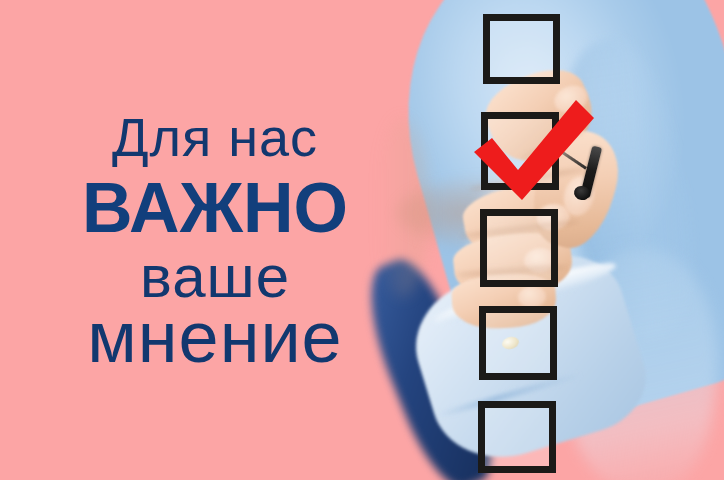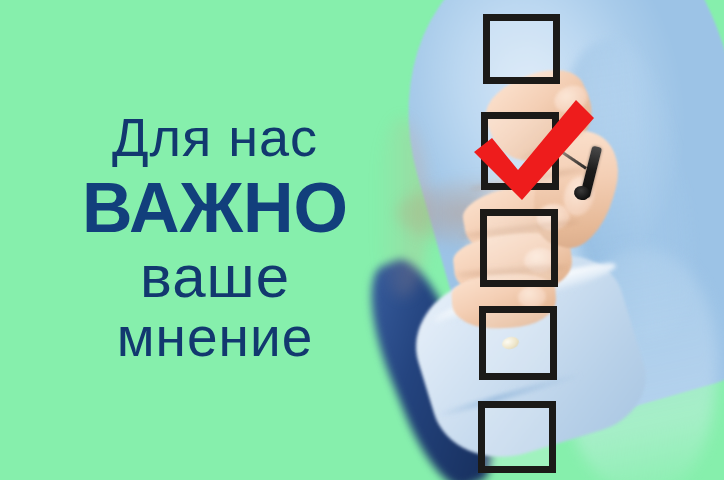--- a/index.html
+++ b/index.html
@@ -50,21 +50,21 @@
   }
   .line-3 {
     top: 245px;
     font-size: 60px;
     font-weight: 400;
     line-height: 64px;
     letter-spacing: 1px;
   }
   .line-4 {
     top: 305px;
-    font-size: 55px;
+    font-size: 72px;
     font-weight: 400;
     line-height: 64px;
     letter-spacing: 1px;
   }
 
   
   .photo {
     position: absolute;
     left: 330px;
     top: 0;
@@ -339,21 +339,21 @@
     left: 140px;
     top: 96px;
     width: 130px;
     height: 110px;
     pointer-events: none;
   }
 </style>
 </head>
 <body>
 
-<div id="stage" style="background: #86efac;">
+<div id="stage" style="background: #fca5a5;">
 
   <div class="headline-block">
     <div class="line line-1" style="color: rgb(18, 56, 111);">Для нас</div>
     <div class="line line-3" style="color: rgb(18, 56, 111);">ваше</div>
     <div class="line line-2" style="color: rgb(18, 63, 124);">ВАЖНО</div>
     <div class="line line-4" style="color: rgb(18, 56, 111);">мнение</div>
   </div>
 
   <div class="photo">
 

